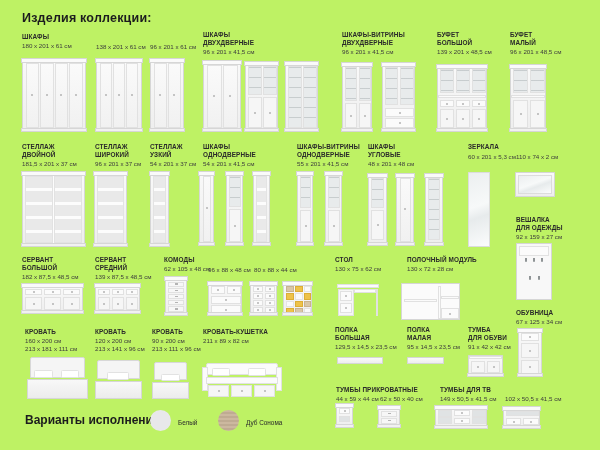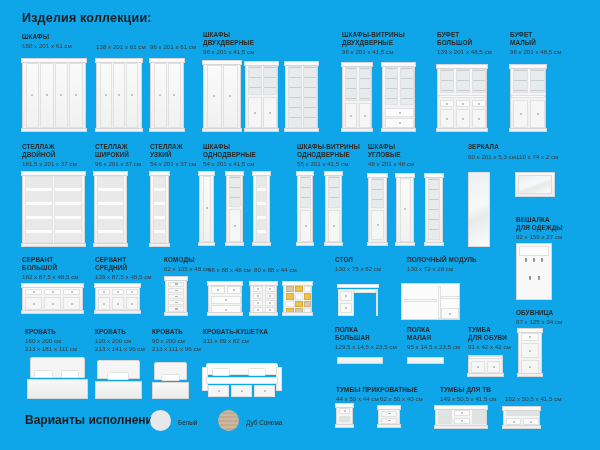--- a/index.html
+++ b/index.html
@@ -1,18 +1,18 @@
 <!DOCTYPE html>
 <html><head>
 <meta charset="utf-8">
 <style>
   *{margin:0;padding:0;box-sizing:border-box}
   html,body{width:600px;height:450px}
   body{background:#fff;font-family:"Liberation Sans",sans-serif;color:#242424;position:relative;overflow:hidden}
-  #canvas{position:absolute;left:0;top:0;width:600px;height:450px;background:#0ea5e9}
+  #canvas{position:absolute;left:0;top:0;width:600px;height:450px;background:#bef264}
   .page-title{position:absolute;left:22px;top:11px;font-size:12.5px;font-weight:700;letter-spacing:.2px;color:#1c1c1e}
   .variants-title{position:absolute;left:25px;top:413px;font-size:12px;font-weight:700;color:#1c1c1e}
   .lbl{position:absolute}
   .nm{font-weight:700;font-size:6.4px;line-height:7.8px;white-space:pre-line;color:#2a2a2a;letter-spacing:.1px}
   .dm{font-size:6.2px;line-height:7.4px;color:#3c3c3c;white-space:nowrap;margin-top:1px}
   
   .furn{position:absolute;background:linear-gradient(180deg,#f9f9f9,#eeeeee);border:1px solid #d6d6d6;border-radius:.5px}
   .cor::before{content:"";position:absolute;top:-3px;left:-2px;right:-2px;height:3px;background:#fafafa;border:1px solid #d6d6d6}
   .base::after{content:"";position:absolute;bottom:-2px;left:-2px;right:-2px;height:2px;background:#f1f1f1;border:1px solid #d6d6d6}
   .drs{position:absolute;inset:2px;display:flex}

